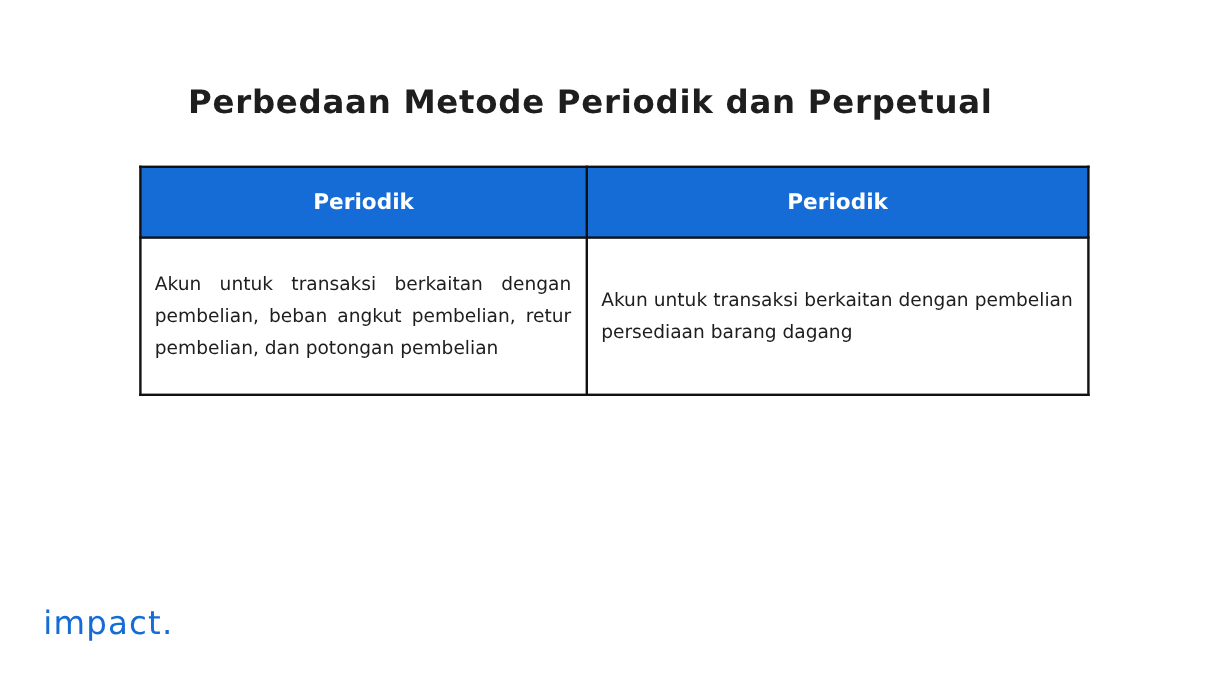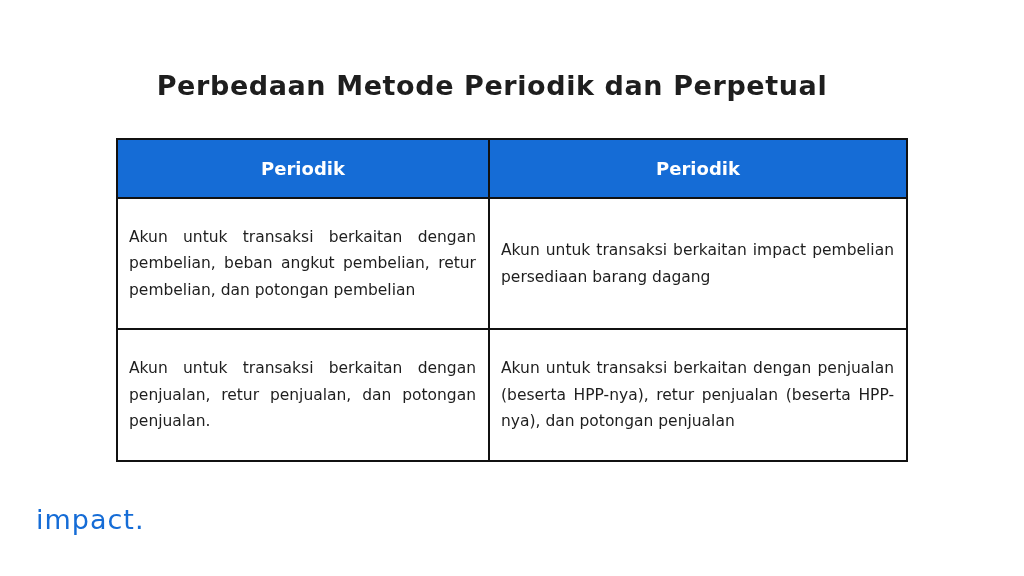--- a/index.html
+++ b/index.html
@@ -52,22 +52,18 @@
   </colgroup>
   <thead>
     <tr>
       <th>Periodik</th>
       <th>Periodik</th>
     </tr>
   </thead>
   <tbody>
     <tr class="r1">
       <td>Akun untuk transaksi berkaitan dengan pembelian, beban angkut pembelian, retur pembelian, dan potongan pembelian</td>
-      <td>Akun untuk transaksi berkaitan impact pembelian persediaan barang dagang</td>
-    </tr>
-    <tr class="r2">
-      <td>Akun untuk transaksi berkaitan dengan penjualan, retur penjualan, dan potongan penjualan.</td>
-      <td>Akun untuk transaksi berkaitan dengan penjualan (beserta HPP-nya), retur penjualan (beserta HPP-nya), dan potongan penjualan</td>
+      <td>Akun untuk transaksi berkaitan dengan pembelian persediaan barang dagang</td>
     </tr>
   </tbody>
 </table>
 
 <div class="logo">impact.</div>
 
 </body></html>

